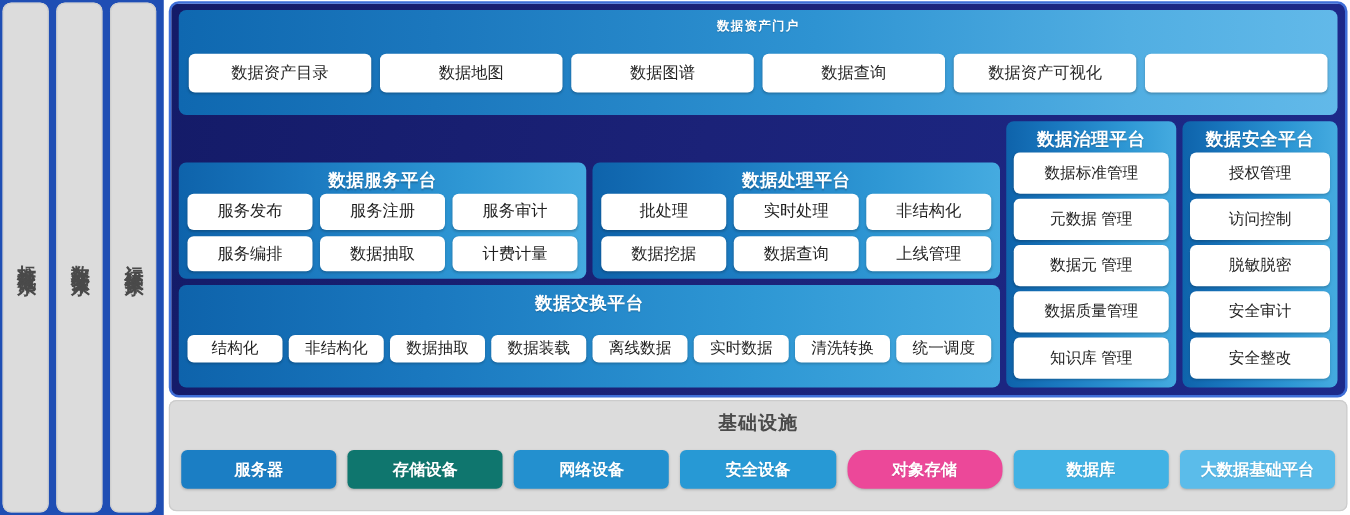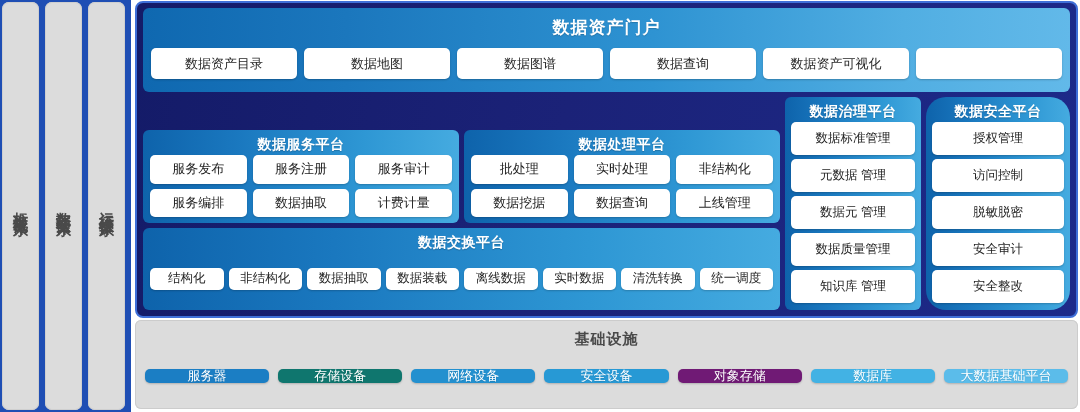--- a/index.html
+++ b/index.html
@@ -83,21 +83,21 @@
     border-radius: 6px;
     background: linear-gradient(90deg, #0f68b0 0%, #1b77bd 22%, #2e93d2 55%, #51aee2 82%, #62b9e9 100%);
     padding: 6px 8px 8px 8px;
     display: flex;
     flex-direction: column;
   }
 
   .portal-title {
     text-align: center;
     color: #ffffff;
-    font-size: 17px;
+    font-size: 10px;
     font-weight: bold;
     letter-spacing: 1px;
     line-height: 1.6;
     flex: 0 0 auto;
     text-shadow: 0 1px 1px rgba(0,0,0,0.18);
   }
 
   .portal-chips {
     display: flex;
     flex-direction: row;
@@ -158,21 +158,21 @@
 
   .plat-card.service  { flex: 1 1 0; }
   .plat-card.process  { flex: 1 1 0; }
   .plat-card.exchange { flex: 0 0 82px; }
 
   .plat-card.tall {
     flex: 0 0 auto;
     padding: 4px 6px 6px 6px;
   }
   .plat-card.governance { width: 136px; justify-content: flex-end; }
-  .plat-card.security   { width: 144px; border-radius: 20px; }
+  .plat-card.security   { width: 124px; }
 
   .plat-title {
     text-align: center;
     color: #ffffff;
     font-size: 14px;
     font-weight: bold;
     letter-spacing: 0.5px;
     line-height: 1.5;
     flex: 0 0 auto;
     white-space: nowrap;
@@ -250,26 +250,26 @@
     display: flex;
     flex-direction: row;
     gap: 9px;
     align-items: center;
     padding: 2px 2px 1px 2px;
   }
 
   .chip-blue {
     flex: 1 1 0;
     border-radius: 5px;
-    height: 14px;
+    height: 31px;
     display: flex;
     align-items: center;
     justify-content: center;
     font-size: 13px;
-    font-weight: normal;
+    font-weight: bold;
     color: #ffffff;
     white-space: nowrap;
     box-shadow: 0 1px 2px rgba(0,0,0,0.2);
     text-shadow: 0 1px 1px rgba(0,0,0,0.12);
   }
 </style>
 </head>
 <body>
 
 <div id="architecture-diagram">
@@ -376,20 +376,20 @@
 
     </div>
 
     <div class="infra-card">
       <div class="infra-title">基础设施</div>
       <div class="infra-chips">
         <div class="chip-blue" style="background: rgb(27, 126, 196);">服务器</div>
         <div class="chip-blue" style="background: #0f766e;">存储设备</div>
         <div class="chip-blue" style="background: rgb(35, 144, 207);">网络设备</div>
         <div class="chip-blue" style="background: rgb(39, 153, 213);">安全设备</div>
-        <div class="chip-blue" style="background: #701a75;">对象存储</div>
+        <div class="chip-blue" style="background: #ec4899; border-radius: 14px;">对象存储</div>
         <div class="chip-blue" style="background: rgb(66, 178, 228);">数据库</div>
         <div class="chip-blue" style="background: rgb(91, 188, 234);">大数据基础平台</div>
       </div>
     </div>
 
   </div>
 </div>
 
 </body></html>

